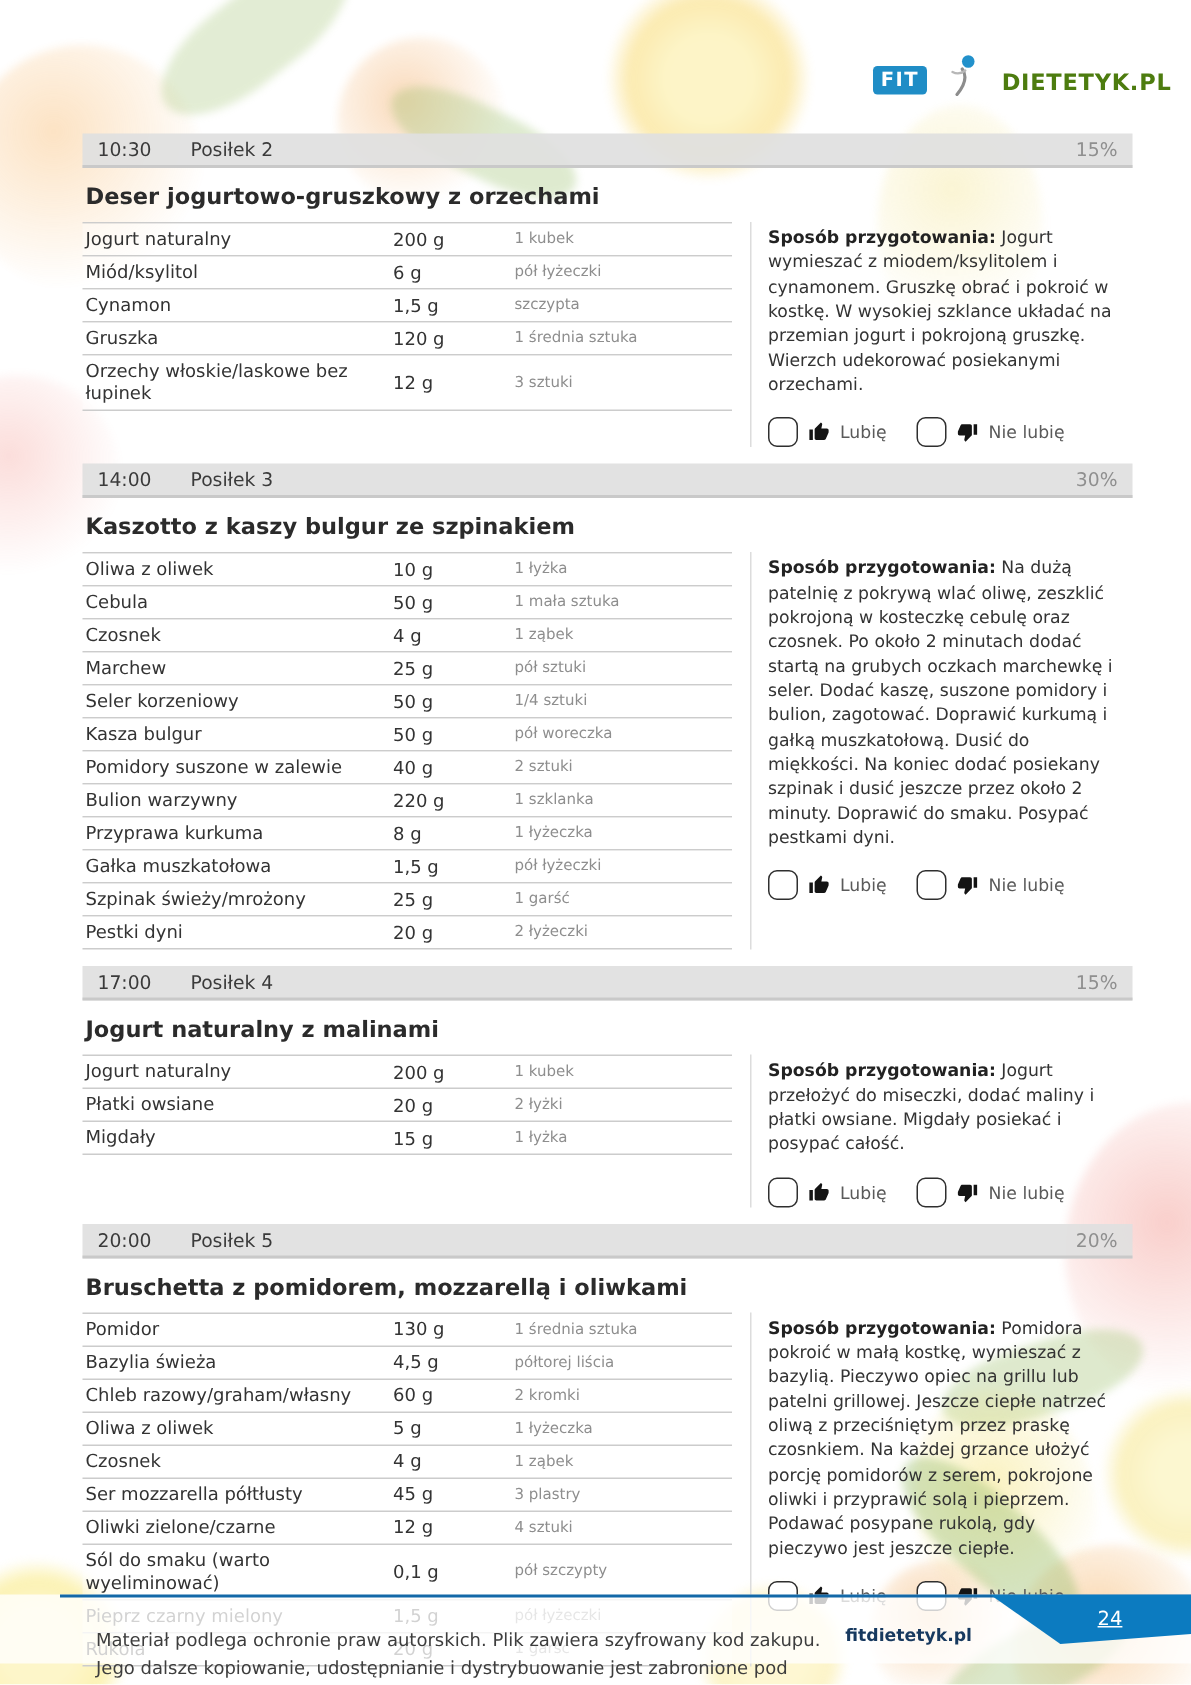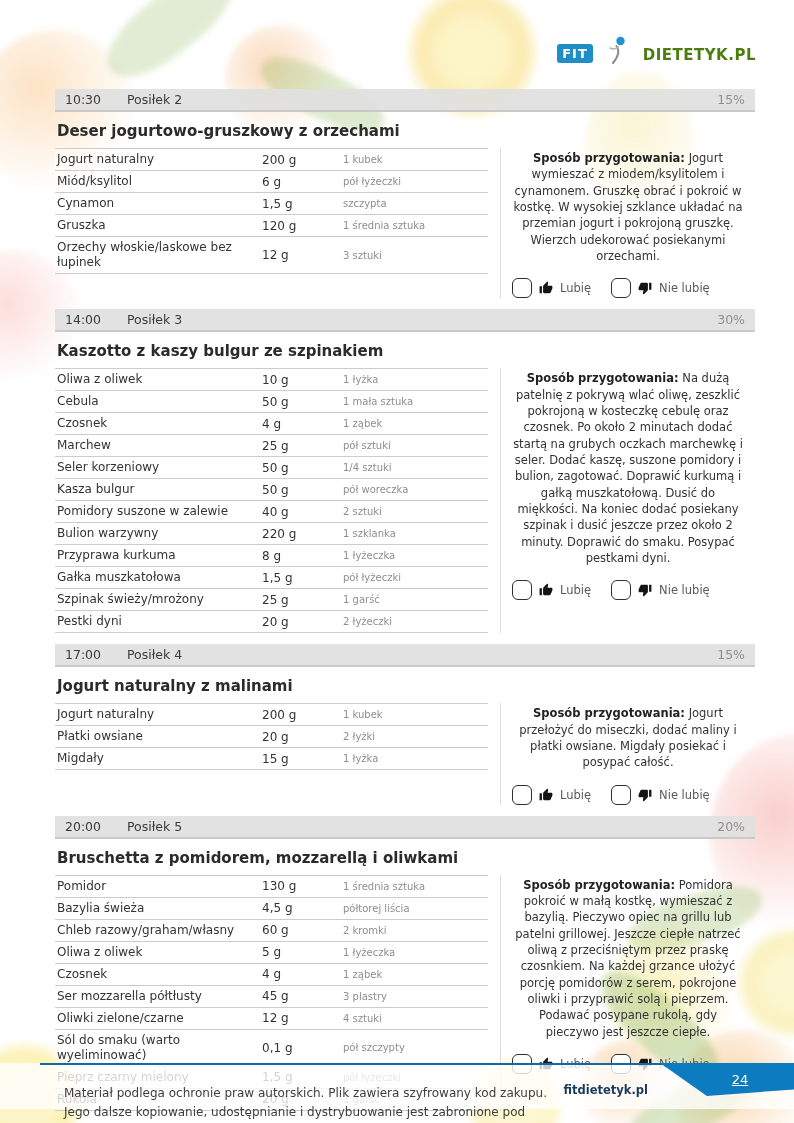--- a/index.html
+++ b/index.html
@@ -4,21 +4,21 @@
 <style>
   html,body{margin:0;padding:0;background:#fff;}
   .page{position:relative;width:794px;height:1123px;background:#ffffff;overflow:hidden;
         font-family:"DejaVu Sans","Liberation Sans",sans-serif;color:#333;}
 
   
   .decor{position:absolute;z-index:1;border-radius:50%;filter:blur(3px);pointer-events:none;}
   .leaf{border-radius:50% / 60%;}
 
   
-  .logo{position:absolute;top:36px;right:38px;z-index:3;display:flex;align-items:flex-end;gap:18px;}
+  .logo{position:absolute;top:36px;right:13px;z-index:3;display:flex;align-items:flex-end;gap:18px;}
   .logo-fit{background:#1f8dc6;color:#fff;font-weight:bold;font-size:13px;padding:2px 5px 2px 5px;border-radius:3px;letter-spacing:1px;}
   .logo-rest{color:#4d7c0f;font-weight:bold;font-size:15px;letter-spacing:.5px;line-height:1;}
   .logo-person{margin:0 -2px -1px -4px;}
 
   
   .meals{position:relative;z-index:2;margin:89px 39px 0 55px;width:700px;}
   .meal{margin-bottom:11px;}
   .meal-header{display:flex;align-items:center;height:21px;background:rgba(224,224,224,.92);
                border-bottom:2px solid #c9c9c9;padding:0 10px;font-size:12.5px;color:#3a3a3a;}
   .meal-time{width:46px;}
@@ -26,21 +26,21 @@
   .meal-percent{margin-left:auto;color:#8f8f8f;}
   .meal-title{font-size:15px;font-weight:bold;color:#2b2b2b;margin:10px 0 8px 2px;}
   .meal-body{display:flex;align-items:stretch;}
   .ing-table{width:433px;border-top:1px solid #ccc;}
   .ing-row{display:grid;grid-template-columns:184px 60px 1fr;column-gap:6px;align-items:center;
            border-bottom:1px solid #ccc;padding:3px 0 3px 2px;min-height:13px;background:rgba(255,255,255,.35);gap:21px;}
   .ing-name{font-size:12px;line-height:1.25;color:#333;}
   .ing-amount{font-size:12px;color:#333;}
   .ing-measure{font-size:10px;color:#8e8e8e;}
   .right-col{width:232px;margin-left:12px;border-left:1px solid #dcdcdc;padding-left:11px;}
-  .prep{margin:2px 0 0 0;font-size:11.5px;line-height:1.42;color:#333;text-align:center;}
+  .prep{margin:2px 0 0 0;font-size:11.5px;line-height:1.42;color:#333;}
   .prep b{color:#222;}
   .likes{display:flex;gap:20px;margin-top:14px;align-items:flex-start;}
   .like-item{display:flex;align-items:center;gap:7px;cursor:pointer;}
   .checkbox{width:20px;height:20px;border:1.5px solid #2f2f2f;border-radius:6px;background:#fff;box-sizing:border-box;}
   .like-label{font-size:11.5px;color:#5a5a5a;}
 
   
   .footer{position:absolute;left:0;top:1063px;width:794px;height:60px;z-index:2;}
   .footer-bg{position:absolute;left:0;top:0;width:794px;height:46px;background:rgba(255,255,255,.78);}
   .footer-line{position:absolute;left:40px;right:0;top:0;height:2px;background:#1368a8;}

